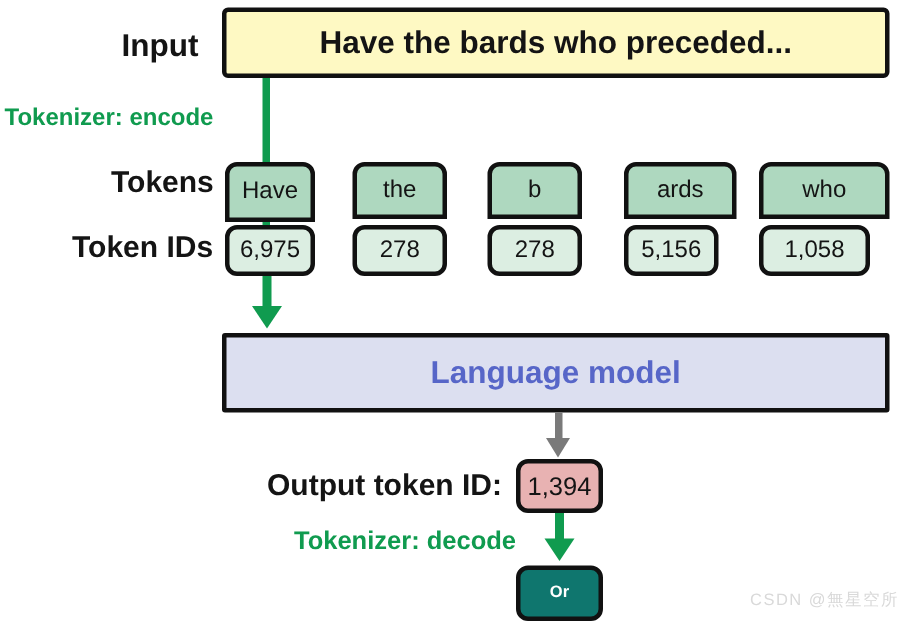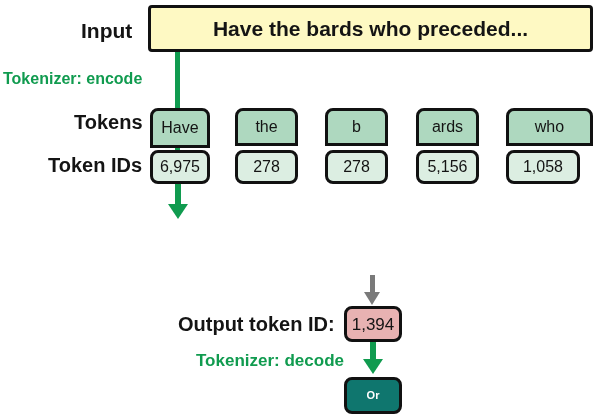--- a/index.html
+++ b/index.html
@@ -120,43 +120,45 @@
 
   <div class="vline" style="left:175px; top:52px; width:5px; height:56px; background:#109b4f;"></div>
 
   <div class="vline" style="left:175px; top:108px; width:5px; height:76px; background:#109b4f;"></div>
 
   <div class="lbl" style="left:74px; top:112px; font-size:20px;">Tokens</div>
 
   <div class="box box-token" style="left:150px; top:108px; width:60px; height:40px;">Have</div>
   <div class="box box-token" style="left:235px; top:108px; width:63px; height:38px;">the</div>
   <div class="box box-token" style="left:325px; top:108px; width:63px; height:38px;">b</div>
-  <div class="box box-token" style="left:416px; top:108px; width:63px; height:38px;">ards</div>
+  <div class="box box-token" style="left:416px; top:108px; width:75px; height:38px;">ards</div>
   <div class="box box-token" style="left:506px; top:108px; width:87px; height:38px;">who</div>
 
   <div class="lbl" style="left:48px; top:155px; font-size:20px;">Token IDs</div>
 
   <div class="box box-tokenid" style="left:150px; top:150px; width:60px; height:34px;">6,975</div>
   <div class="box box-tokenid" style="left:235px; top:150px; width:63px; height:34px;">278</div>
   <div class="box box-tokenid" style="left:325px; top:150px; width:63px; height:34px;">278</div>
   <div class="box box-tokenid" style="left:416px; top:150px; width:63px; height:34px;">5,156</div>
   <div class="box box-tokenid" style="left:506px; top:150px; width:74px; height:34px;">1,058</div>
 
   <div class="vline" style="left:175px; top:184px; width:6px; height:23px; background:#109b4f;"></div>
   <div class="arrow-head" style="left:168px; top:204px; border-left:10px solid transparent; border-right:10px solid transparent; border-top:15px solid #109b4f;"></div>
 
+  <div class="box box-lm" style="left:148px; top:222px; width:445px; height:53px;">Language model</div>
 
   <div class="vline" style="left:370px; top:275px; width:5px; height:20px; background:#7a7a7a;"></div>
   <div class="arrow-head" style="left:364px; top:292px; border-left:8px solid transparent; border-right:8px solid transparent; border-top:13px solid #7a7a7a;"></div>
 
   <div class="lbl" style="left:178px; top:314px; font-size:20px;">Output token ID:</div>
 
   <div class="box box-outid" style="left:344px; top:306px; width:58px; height:36px;">1,394</div>
 
   <div class="lbl-green" style="left:196px; top:352px; font-size:17px;">Tokenizer: decode</div>
 
   <div class="vline" style="left:370px; top:342px; width:6px; height:20px; background:#109b4f;"></div>
   <div class="arrow-head" style="left:363px; top:359px; border-left:10px solid transparent; border-right:10px solid transparent; border-top:15px solid #109b4f;"></div>
 
   <div class="box box-outtok" style="left:344px; top:377px; width:58px; height:37px;">Or</div>
 
+  <div class="watermark" style="left:500px; top:392px;">CSDN @無星空所</div>
 
 </div>
 
 </body></html>

